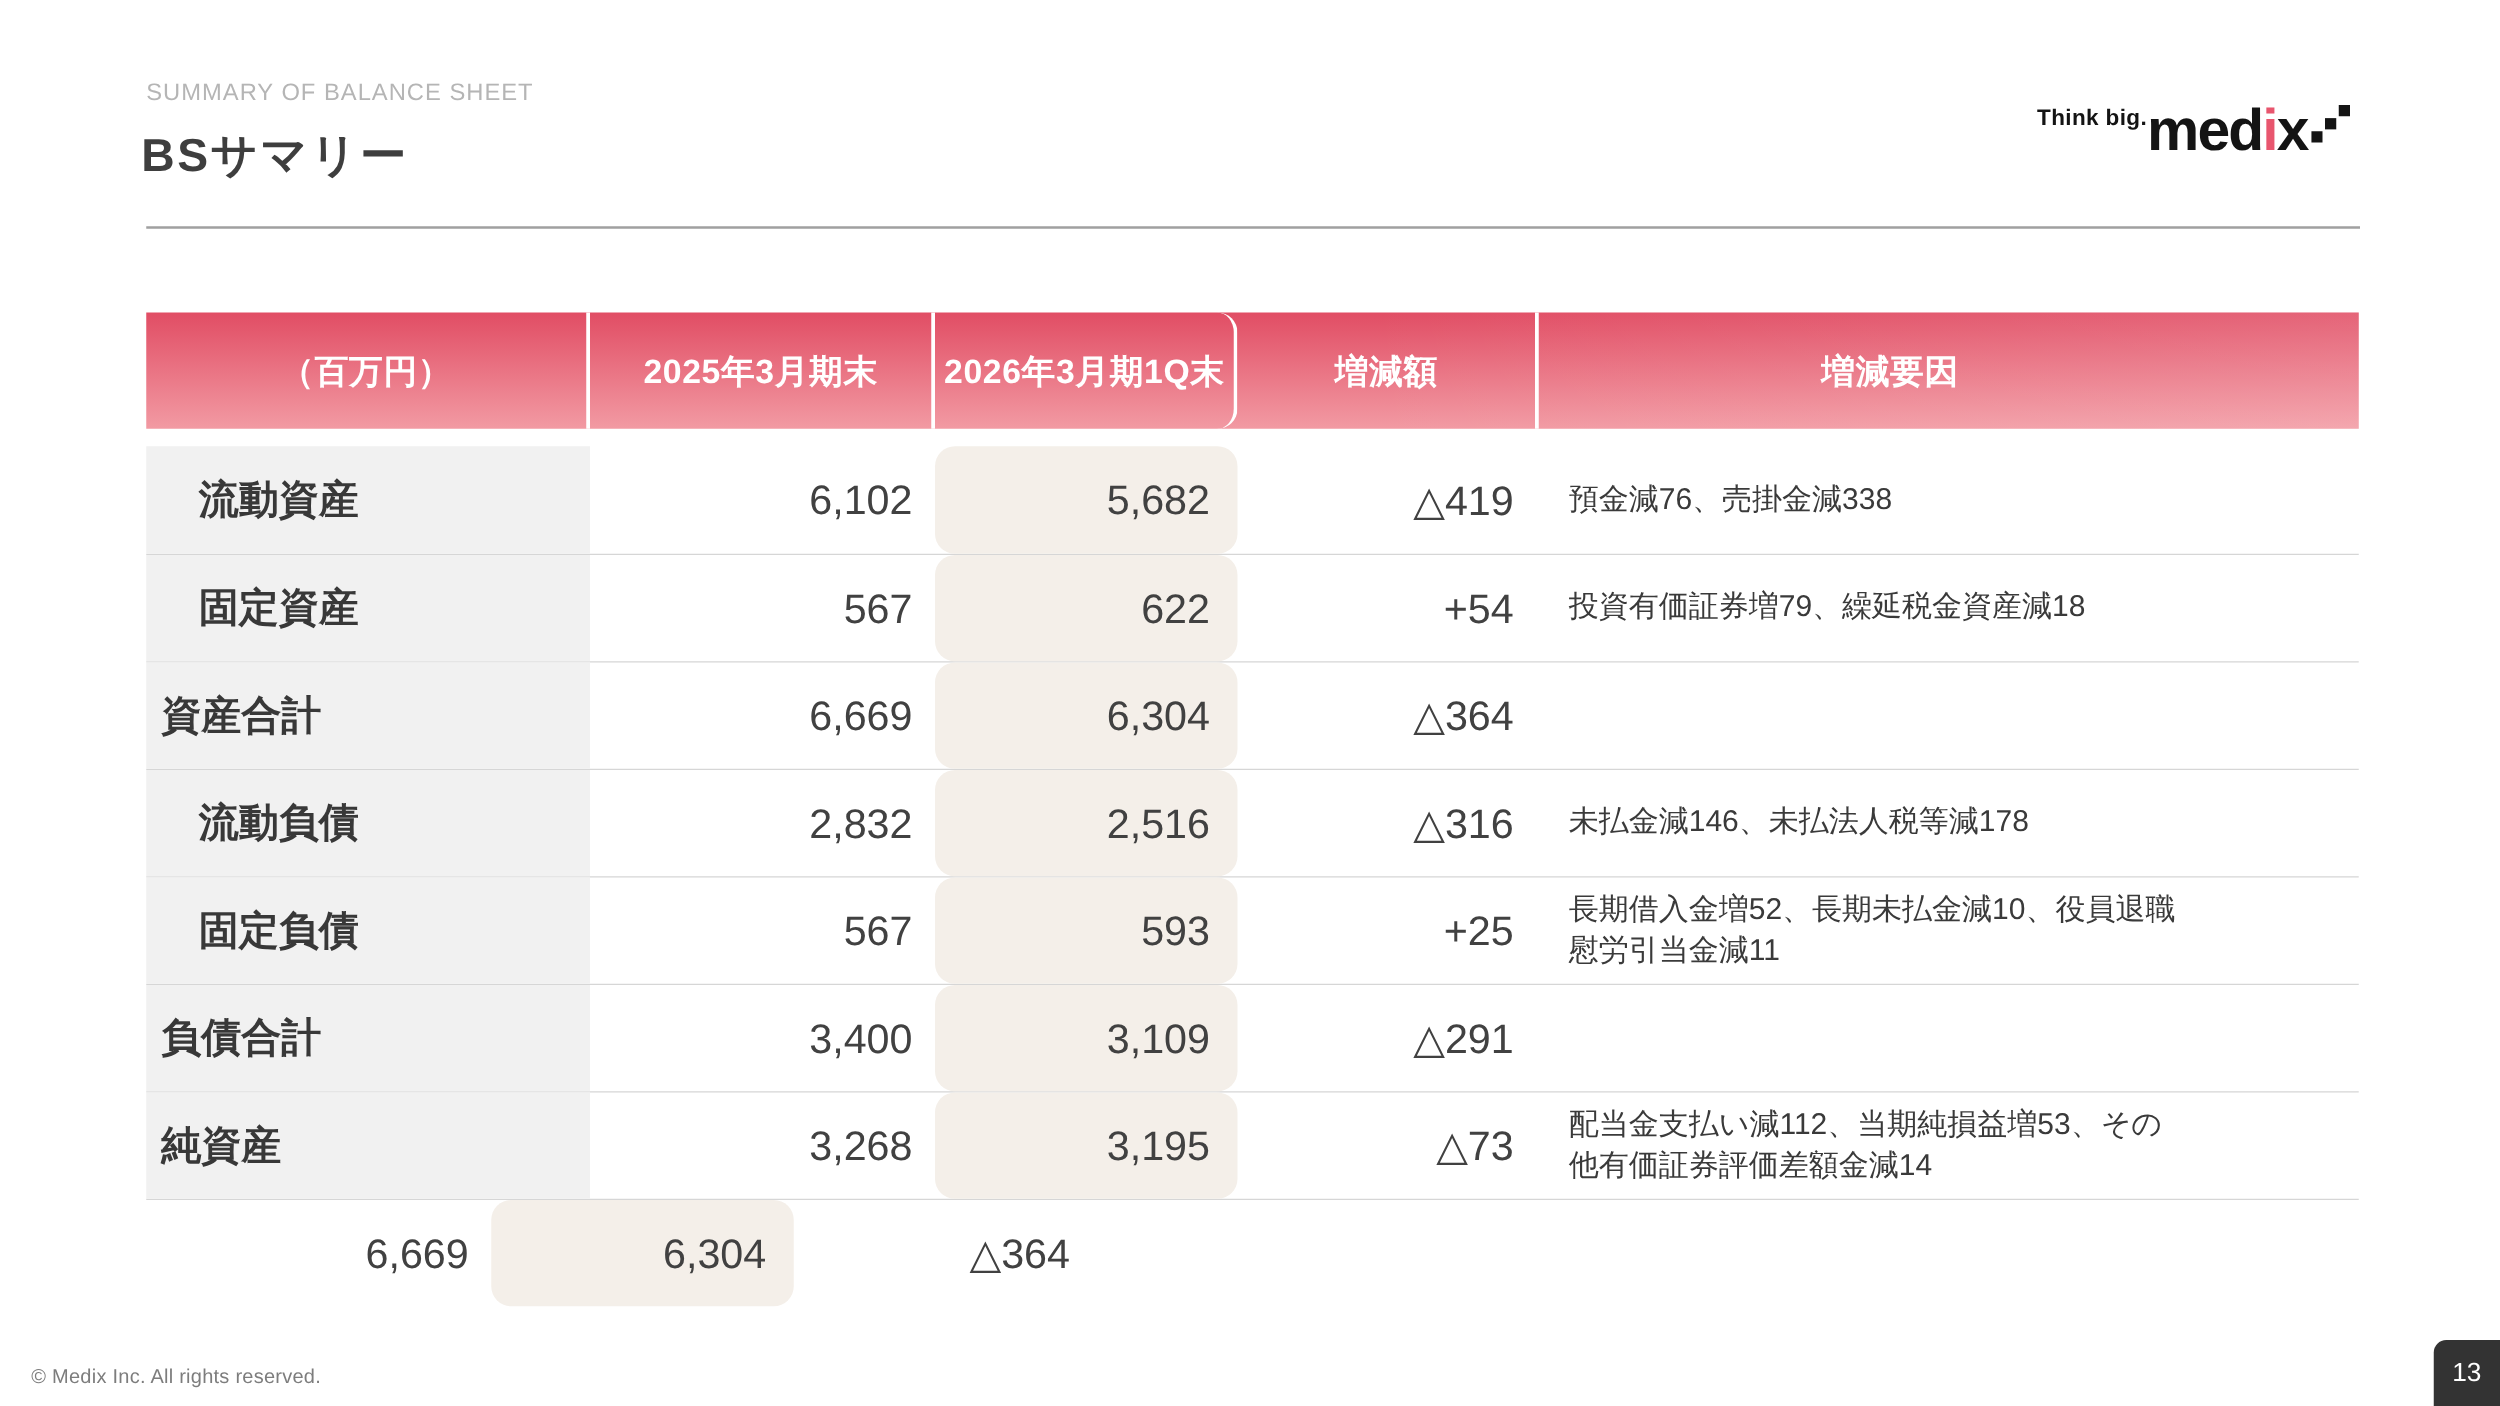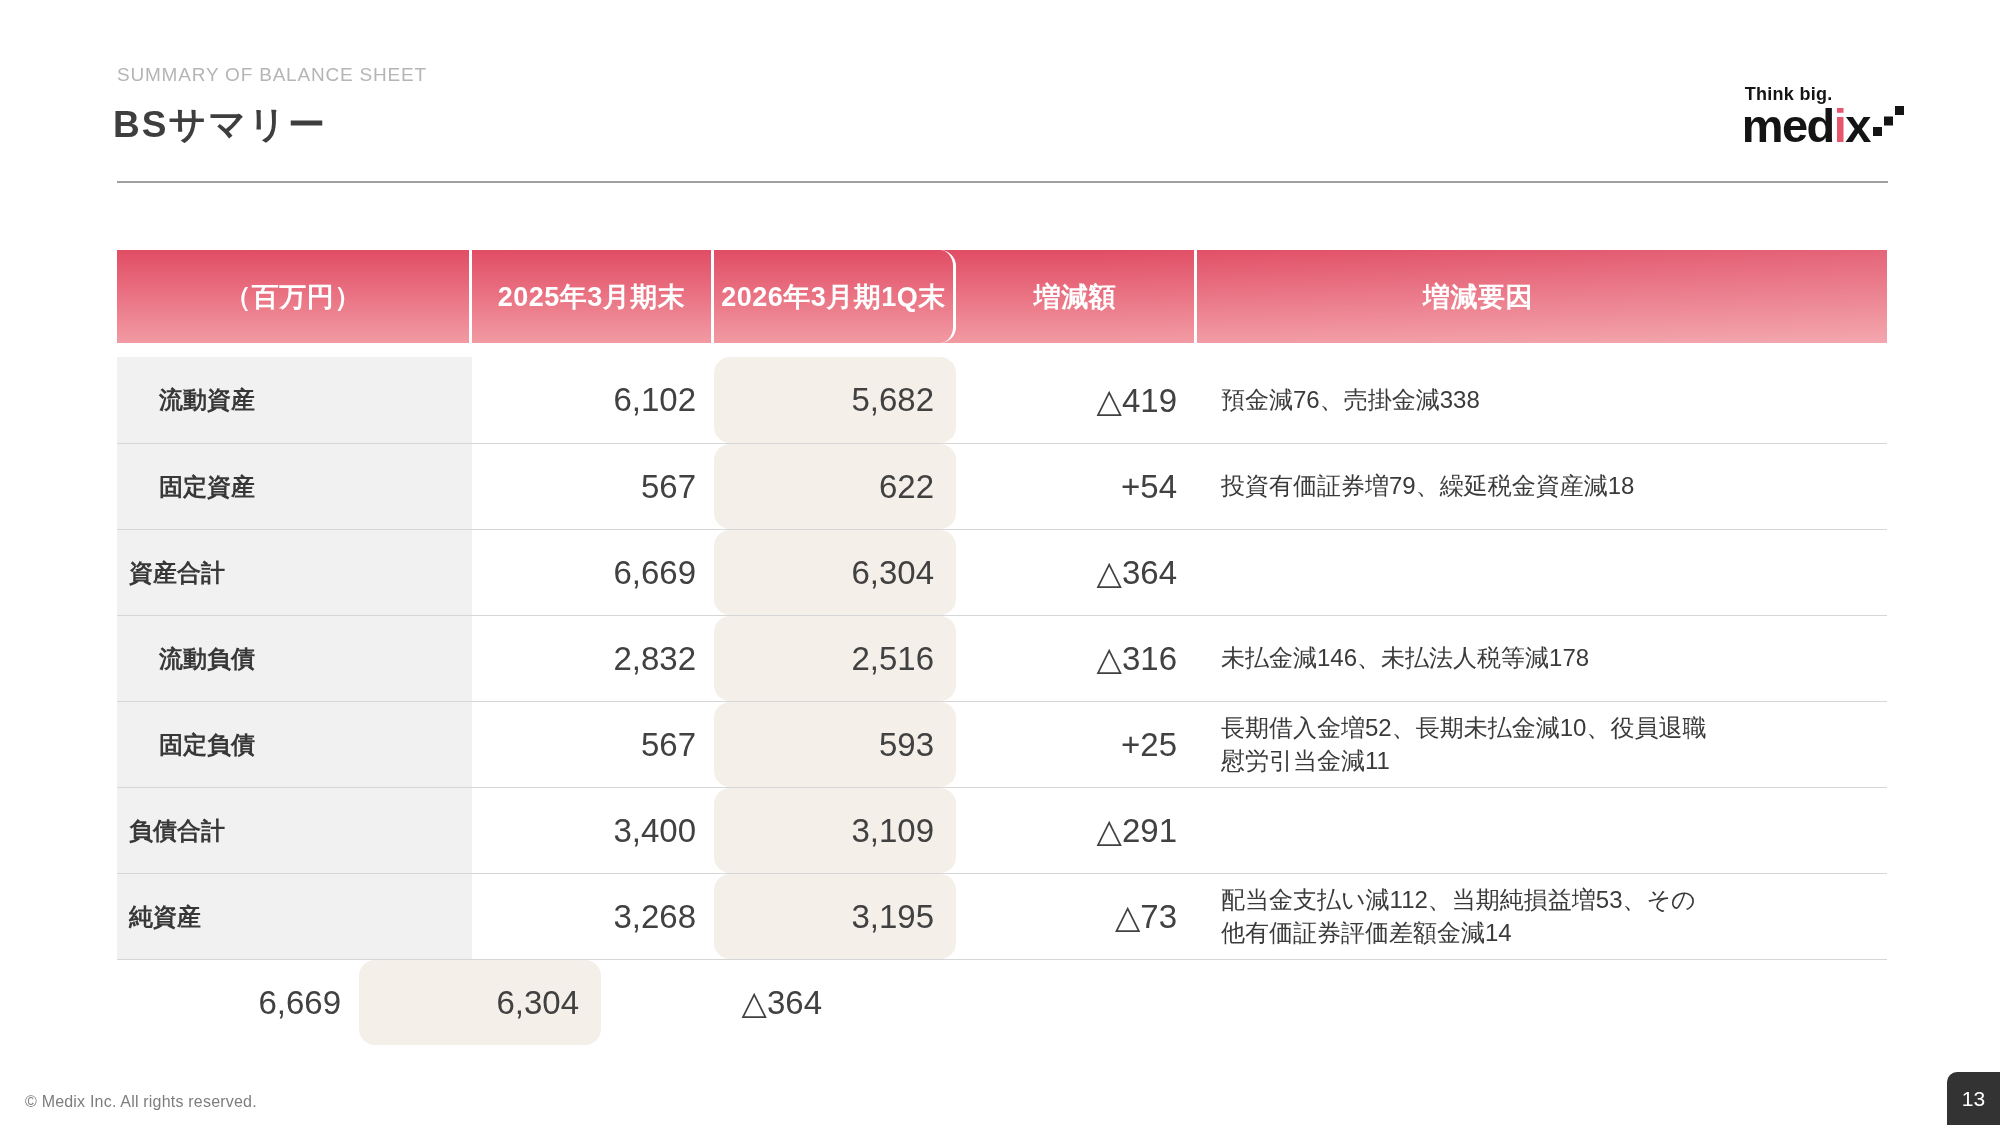--- a/index.html
+++ b/index.html
@@ -25,22 +25,22 @@
     color: var(--title-color, #3e3e3e);
   }
   .title-rule {
     position: absolute; left: 117px; top: 181px;
     width: 1771px; height: 2px;
     background: #a0a0a0;
   }
 
   
   .logo {
-    position: absolute; top: 84px; right: 96px;
-    display: flex; flex-direction: column; align-items: flex-start;
+    position: absolute; top: 84px; right: 120px;
+    display: flex; align-items: flex-start;
   }
   .logo-tagline {
     font-size: 18px; font-weight: 700; color: #141414;
     letter-spacing: 0.3px; margin-left: 3px; margin-bottom: 1px;
   }
   .logo-brand { display: flex; align-items: flex-end; }
   .logo-word {
     font-size: 47px; font-weight: 800; color: #141414;
     letter-spacing: -1.5px; line-height: 0.82;
   }
@@ -57,32 +57,32 @@
       linear-gradient(to bottom, var(--hdr-top, #e14d64), var(--hdr-bottom, #f29aa3));
   }
   .th {
     display: flex; align-items: center; justify-content: center;
     color: #ffffff; font-size: 27px; font-weight: 700;
     letter-spacing: 0.5px;
   }
   .th:not(:last-child) { border-right: 3px solid #ffffff; }
 
   .c1 { width: 355px; }
-  .c2 { width: 242px; }
+  .c2 { width: 276px; }
   .c3 { width: 242px; border-radius: 16px; }
   .c4 { width: 241px; }
   .c5 { width: 562px; }
 
   .trow { display: flex; height: 86px; }
   .trow + .trow { border-top: 1px solid #d6d6d6; }
 
   .td { display: flex; align-items: center; }
   .td.c1 {
     background: var(--col-gray, #f1f1f1);
-    font-size: 24px; font-weight: 700; color: #383838;
+    font-size: 32px; font-weight: 700; color: #383838;
     padding-left: 12px;
   }
   .trow.indent .td.c1 { padding-left: 42px; }
   .td.c2, .td.c3, .td.c4 {
     justify-content: flex-end;
     font-size: 33px; font-weight: 400; color: #414141;
   }
   .td.c2 { padding-right: 18px; }
   .td.c3 { padding-right: 22px; background: var(--col-beige, #f4efe9); }
   .td.c4 { padding-right: 20px; }

